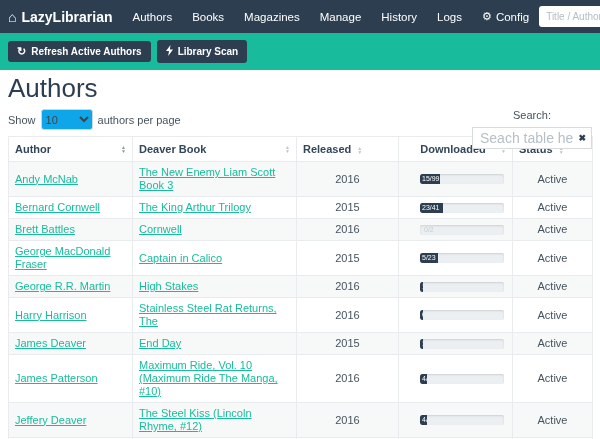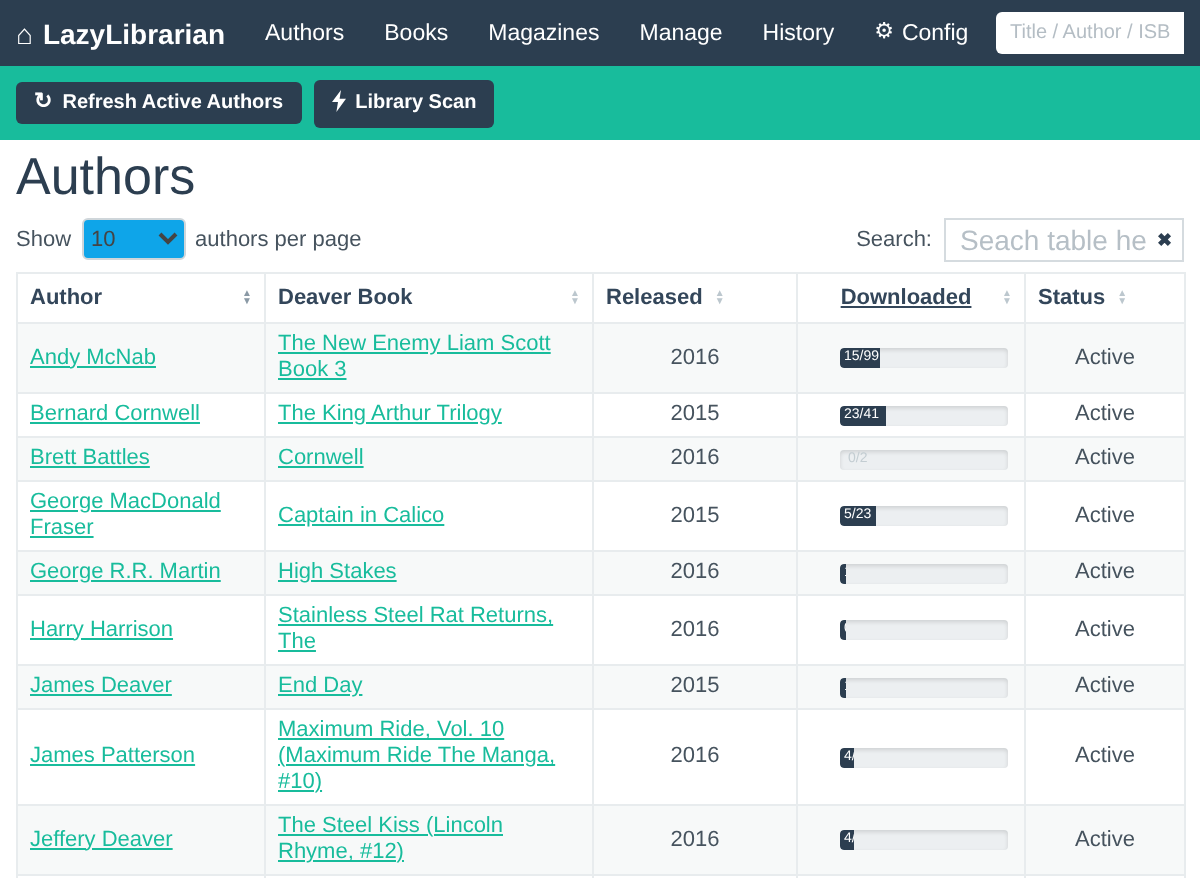--- a/index.html
+++ b/index.html
@@ -27,39 +27,39 @@
   .toolbar button { background:#2c3e50; color:#fff; border:none; border-radius:3px; font-size:10px; font-weight:bold; padding:5px 9px; display:flex; align-items:center; gap:5px; cursor:pointer; }
   .refresh-icon { font-size:11px; line-height:1; }
 
   
   .content { padding:0 8px; }
   .page-title { font-size:26px; font-weight:400; color:#2c3e50; margin:3px 0 5px; }
 
   .controls { display:flex; align-items:flex-start; font-size:11px; color:#46535e; margin-bottom:5px; height:22px; }
   .show-group { display:flex; align-items:center; gap:5px; }
   .show-group select { height:21px; width:52px; font-size:11px; color:#444; border:1px solid #cfd6da; border-radius:3px; background:#0ea5e9; }
-  .search-group { margin-left:auto; display:flex; align-items:center; gap:6px; }
+  .search-group { margin-left:auto; display:flex; align-items:center; gap:6px;flex-direction:column; }
   .search-wrap { position:relative; display:flex; align-items:center; }
   .search-wrap input { width:120px; height:22px; border:1px solid #d5dbdf; border-radius:0; font-size:14px; padding:0 18px 0 7px; color:#333; outline:none; }
   .search-wrap input::placeholder { color:#b6bfc6; }
   .clear-icon { position:absolute; right:6px; font-size:9px; color:#2c3e50; font-weight:bold; cursor:pointer; line-height:1; }
 
   
   table { width:100%; border-collapse:collapse; font-size:11px; table-layout:fixed; }
   th, td { border:1px solid #e8ecee; }
   th { font-weight:bold; color:#33465a; padding:6px; text-align:left; background:#fff; cursor:pointer; }
   td { padding:4px 6px; line-height:13px; vertical-align:middle; }
   tbody tr:nth-child(odd) { background:#f7f9f9; }
   .col-author { width:124px; }
   .col-book { width:164px; }
   .col-released { width:102px; }
   .col-downloaded { width:114px; }
   .col-status { width:80px; }
   td.col-released, td.col-status { text-align:center; }
-  th.col-downloaded { text-align:center;text-decoration:underline; }
+  th.col-downloaded { text-align:center; }
   a.cell-link { color:#18bc9c; text-decoration:underline; }
   .sort-icon { display:inline-flex; flex-direction:column; font-size:5px; line-height:4px; color:#bcc7ce; font-style:normal; vertical-align:middle; }
   .sort-icon i { font-style:normal; height:4px; }
   th .sort-float { float:right; margin-top:2px; }
   th .sort-inline { margin-left:6px; }
   th.col-author .sort-icon { color:#8a99a5; }
 
   
   .progress { width:84px; height:10px; background:#eceff1; border-radius:2px; box-shadow:inset 0 1px 2px rgba(0,0,0,.13); margin-left:auto; margin-right:2px; position:relative; overflow:hidden; }
   .progress-fill { height:100%; background:#2c3e50; border-radius:2px 0 0 2px; overflow:hidden; white-space:nowrap; }
@@ -82,20 +82,23 @@
         <span>Books</span>
       </li>
       <li>
         <span>Magazines</span>
       </li>
       <li>
         <span>Manage</span>
       </li>
       <li>
         <span>History</span>
+      </li>
+      <li>
+        <span>Logs</span>
       </li>
       <li>
         <span class="gear-icon">⚙</span>
         <span>Config</span>
       </li>
     </ul>
   <div class="nav-search">
     <input type="text" placeholder="Title / Author / ISBN" style="">
 
   </div>

